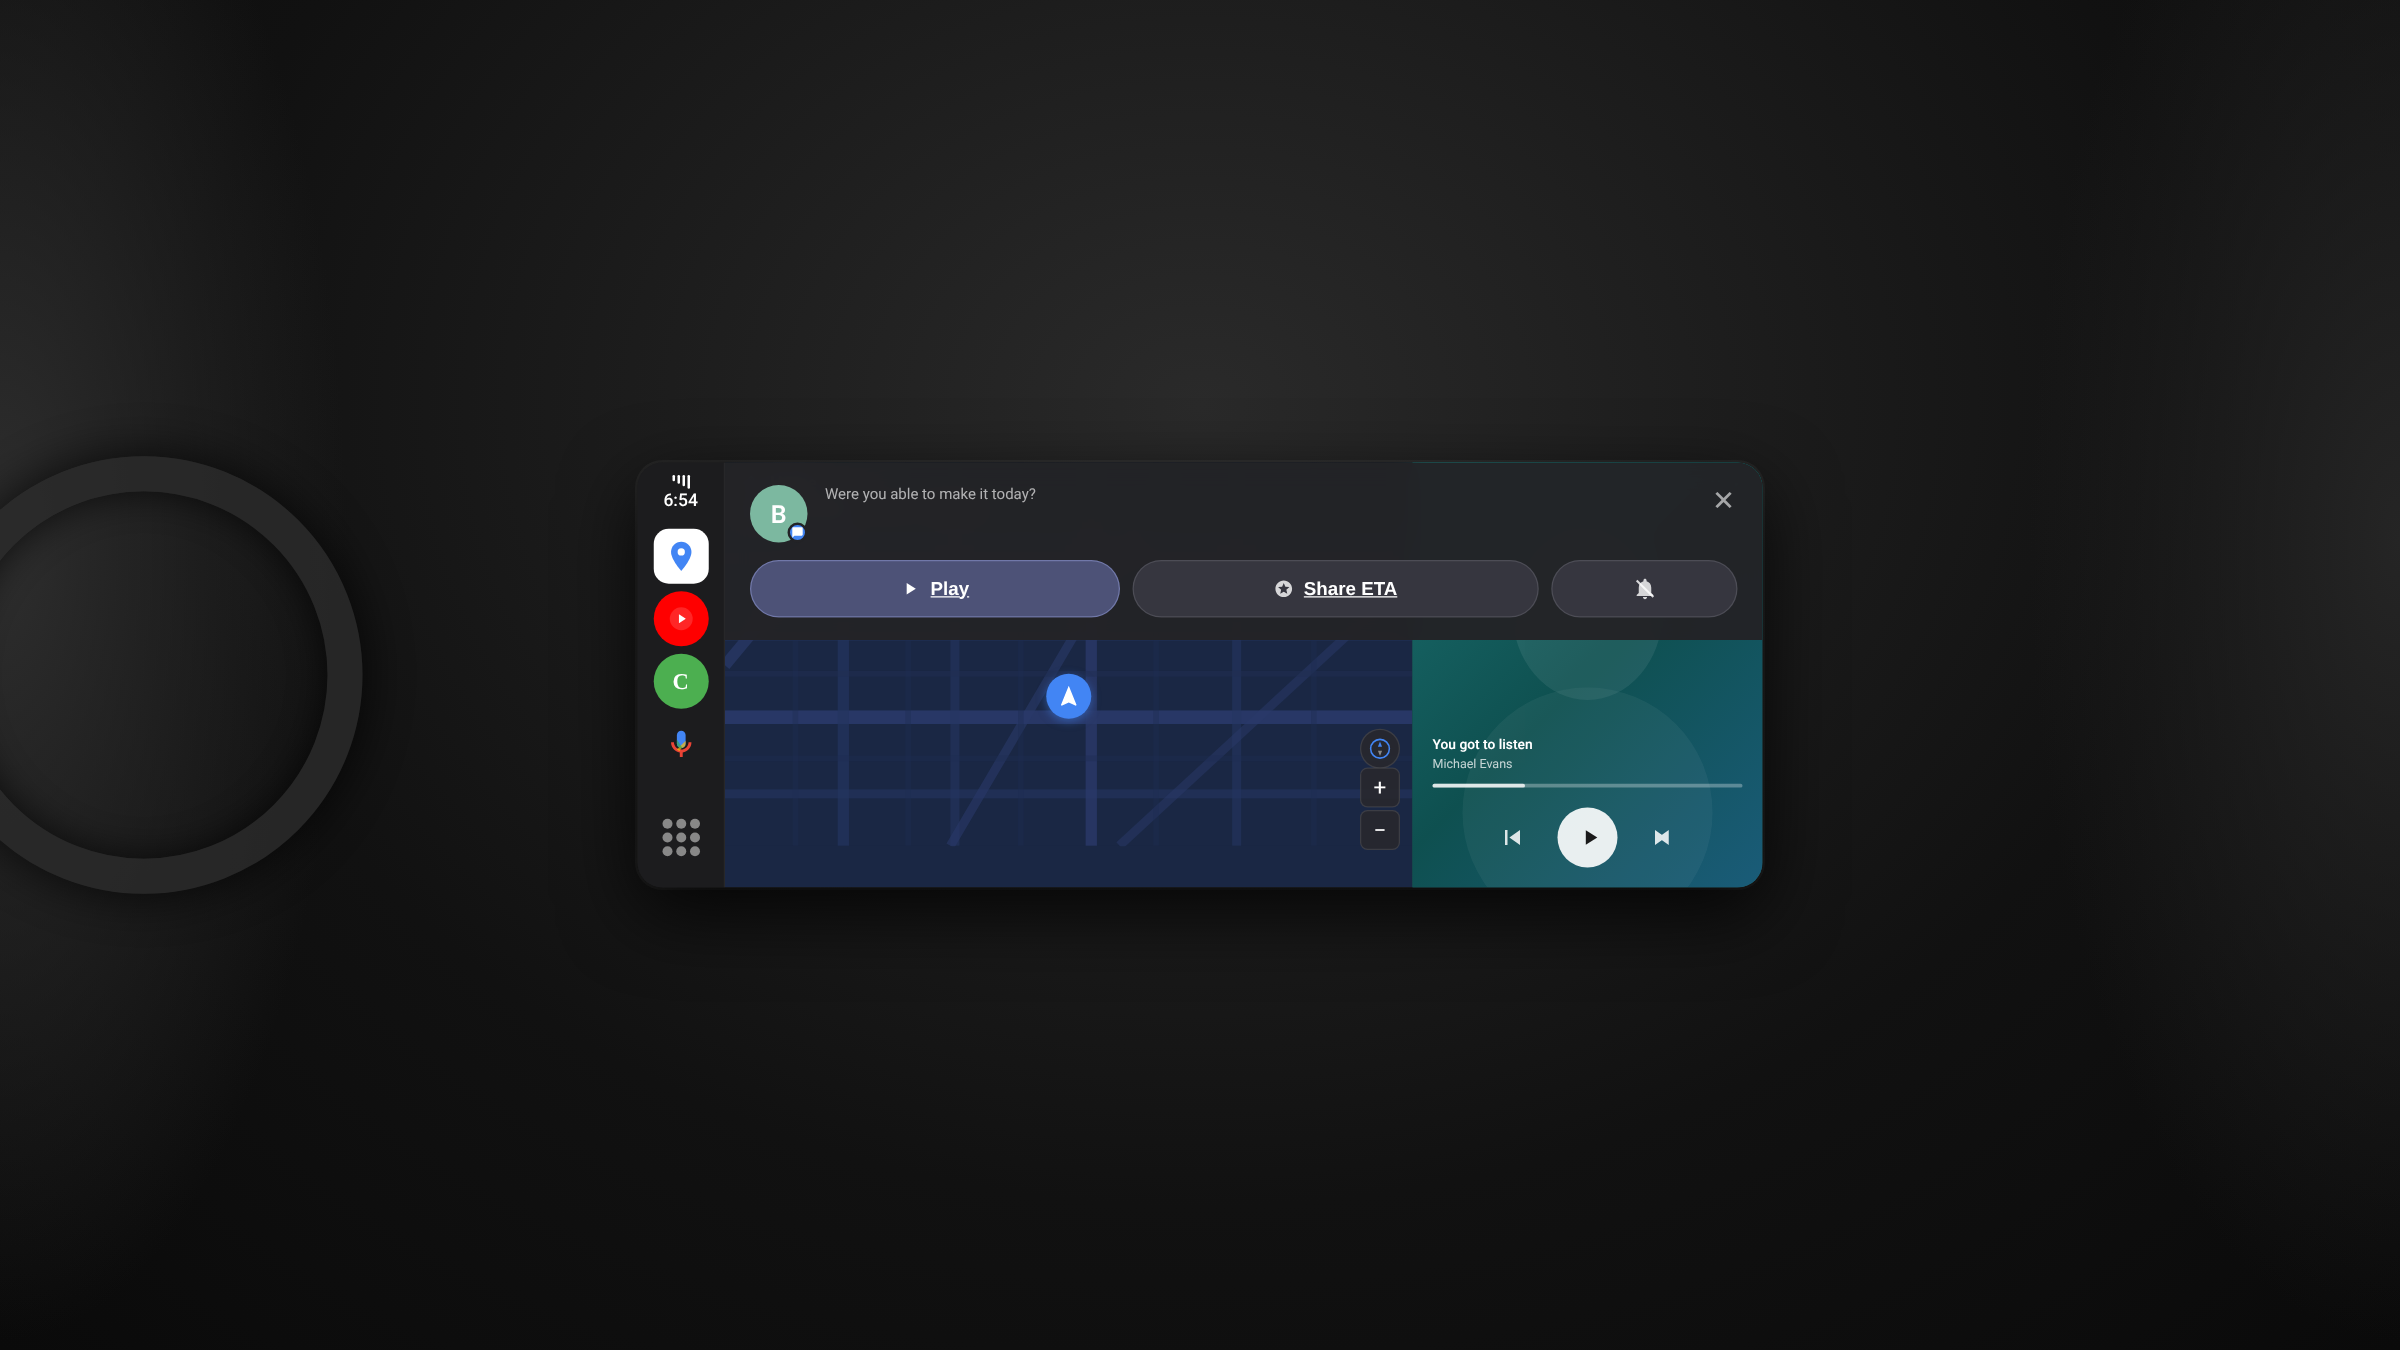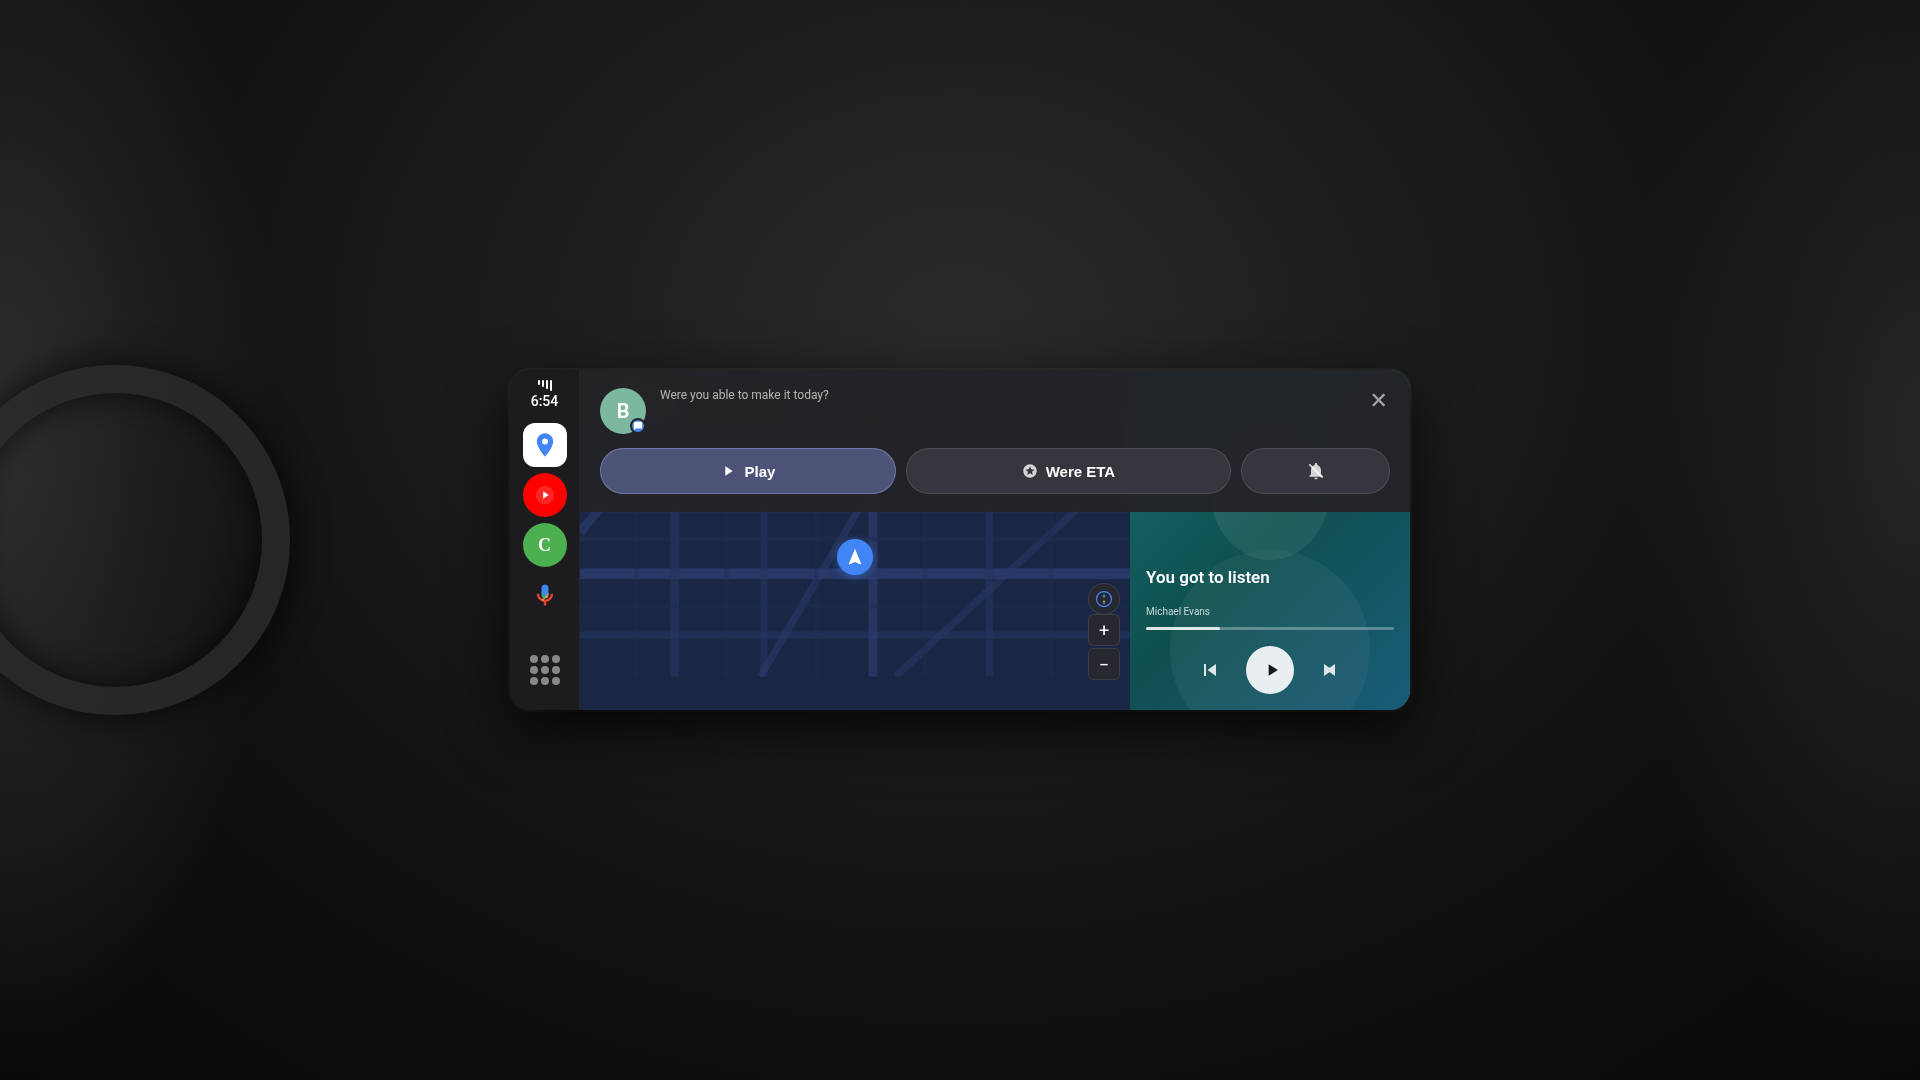--- a/index.html
+++ b/index.html
@@ -232,23 +232,23 @@
     .music-info {
       position: absolute;
       bottom: 80px;
       left: 16px;
       right: 16px;
       z-index: 2;
     }
 
     .music-title {
       color: #fff;
-      font-size: 17px;
+      font-size: 11px;
       font-weight: 600;
-      margin-bottom: 19px;
+      margin-bottom: 4px;
     }
 
     .music-artist {
       color: rgba(255,255,255,0.75);
       font-size: 10px;
     }
 
     .music-progress {
       width: 100%;
       height: 3px;
@@ -394,20 +394,21 @@
       height: 46px;
       border-radius: 24px;
       display: flex;
       align-items: center;
       justify-content: center;
       gap: 8px;
       font-size: 15px;
       font-weight: 600;
       cursor: pointer;
       border: none;
+      text-decoration: underline;
     }
 
     .btn-play {
       background: rgba(120, 130, 200, 0.5);
       color: #fff;
       border: 1.5px solid rgba(150,160,220,0.5);
     }
 
     .btn-share-eta {
       background: rgba(60,60,70,0.8);
@@ -630,21 +631,21 @@
         <svg viewBox="0 0 24 24" width="16" height="16" fill="white">
           <path d="M8 5v14l11-7z"></path>
         </svg>
         <span>Play</span>
       </button>
 
       <button class="notif-btn btn-share-eta">
         <svg viewBox="0 0 24 24" width="16" height="16" fill="rgba(255,255,255,0.8)">
           <path d="M11.99 2C6.47 2 2 6.48 2 12s4.47 10 9.99 10C17.52 22 22 17.52 22 12S17.52 2 11.99 2zm4.24 16L12 15.45 7.77 18l1.12-4.81-3.73-3.23 4.92-.42L12 5l1.92 4.53 4.92.42-3.73 3.23L16.23 18z"></path>
         </svg>
-        <span>Were ETA</span>
+        <span>Share ETA</span>
       </button>
 
       <button class="notif-btn btn-mute">
         <svg viewBox="0 0 24 24" width="20" height="20" fill="rgba(255,255,255,0.8)">
           <path d="M12 22c1.1 0 2-.9 2-2h-4c0 1.1.9 2 2 2zm6-6v-5c0-3.07-1.64-5.64-4.5-6.32V4c0-.83-.67-1.5-1.5-1.5s-1.5.67-1.5 1.5v.68C7.63 5.36 6 7.92 6 11v5l-2 2v1h16v-1l-2-2z"></path>
           <line x1="4" y1="4" x2="20" y2="20" stroke="rgba(255,255,255,0.8)" stroke-width="2"></line>
         </svg>
       </button>
     </div>
   </div>

